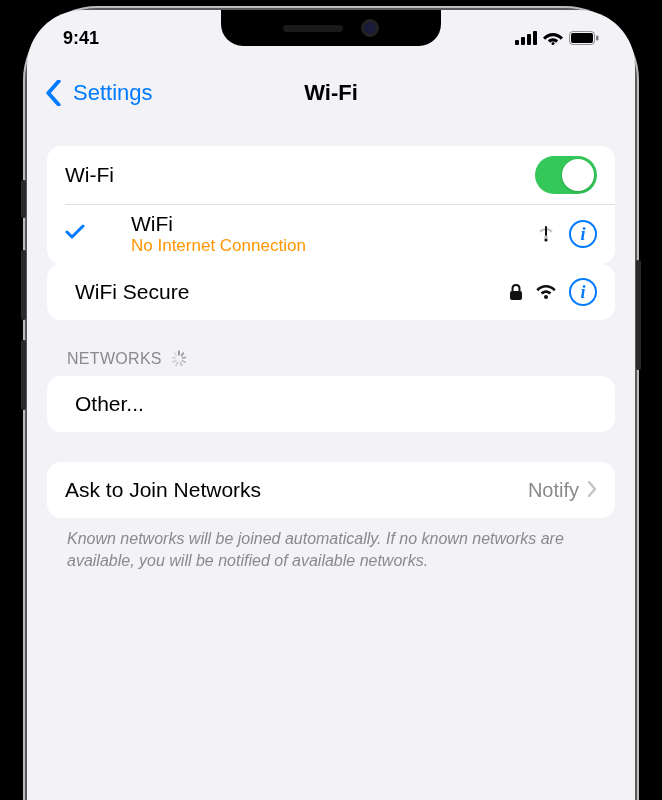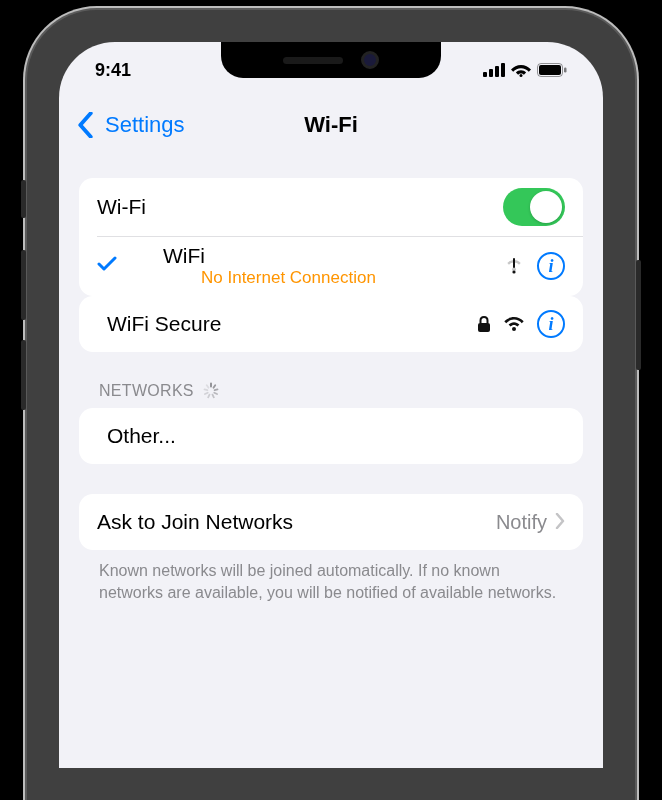--- a/index.html
+++ b/index.html
@@ -12,21 +12,21 @@
       justify-content: center;
       align-items: flex-start;
       overflow: hidden;
     }
     .phone-frame {
       width: 608px;
       height: 790px;
       margin-top: 10px;
       background: #404040;
       border-radius: 70px 70px 0 0;
-      padding: 32px;
+      padding: 0;
       position: relative;
       box-shadow: 0 0 0 2px #5a5a5a, 0 0 0 4px #bcbcbc;
     }
     .side-btn {
       position: absolute;
       background: #2a2a2a;
       border-radius: 2px;
     }
     .side-left-1 { left: -6px; top: 170px; width: 5px; height: 38px; }
     .side-left-2 { left: -6px; top: 240px; width: 5px; height: 70px; }
@@ -156,40 +156,41 @@
       right: 3px; top: 3px;
       width: 32px; height: 32px;
       background: #fff;
       border-radius: 50%;
       box-shadow: 0 1px 3px rgba(0,0,0,.2);
     }
     .connected-row { padding: 8px 18px 8px 12px; gap: 40px; }
     .check { width: 32px; text-align: center; flex: none; }
     .net-col { flex: 1; display: flex; flex-direction: column; }
     .net-name { font-size: 21px; color: #000; }
-    .net-sub { font-size: 17px; color: #ff9500; margin-left: 38px; }
+    .net-sub { font-size: 17px; color: #ff9500; }
     .row-icons { display: flex; align-items: center; gap: 12px; flex: none; }
 
     .section-header {
       font-size: 16px;
       color: #8a8a8e;
       letter-spacing: 0.3px;
       padding: 30px 20px 8px 20px;
       display: flex;
       align-items: center;
       gap: 8px;
     }
     .section-header + .group { margin-top: 0; }
     .group.after-header { margin-top: 0; }
 
     .footer-text {
       font-size: 16px;
       color: #8a8a8e;
       padding: 10px 20px 0 20px;
       line-height: 1.35;
+      font-style: italic;
     }
 
     .info-icon {
       width: 28px; height: 28px;
       border: 2.2px solid #007aff;
       border-radius: 50%;
       display: inline-flex;
       align-items: center;
       justify-content: center;
     }

